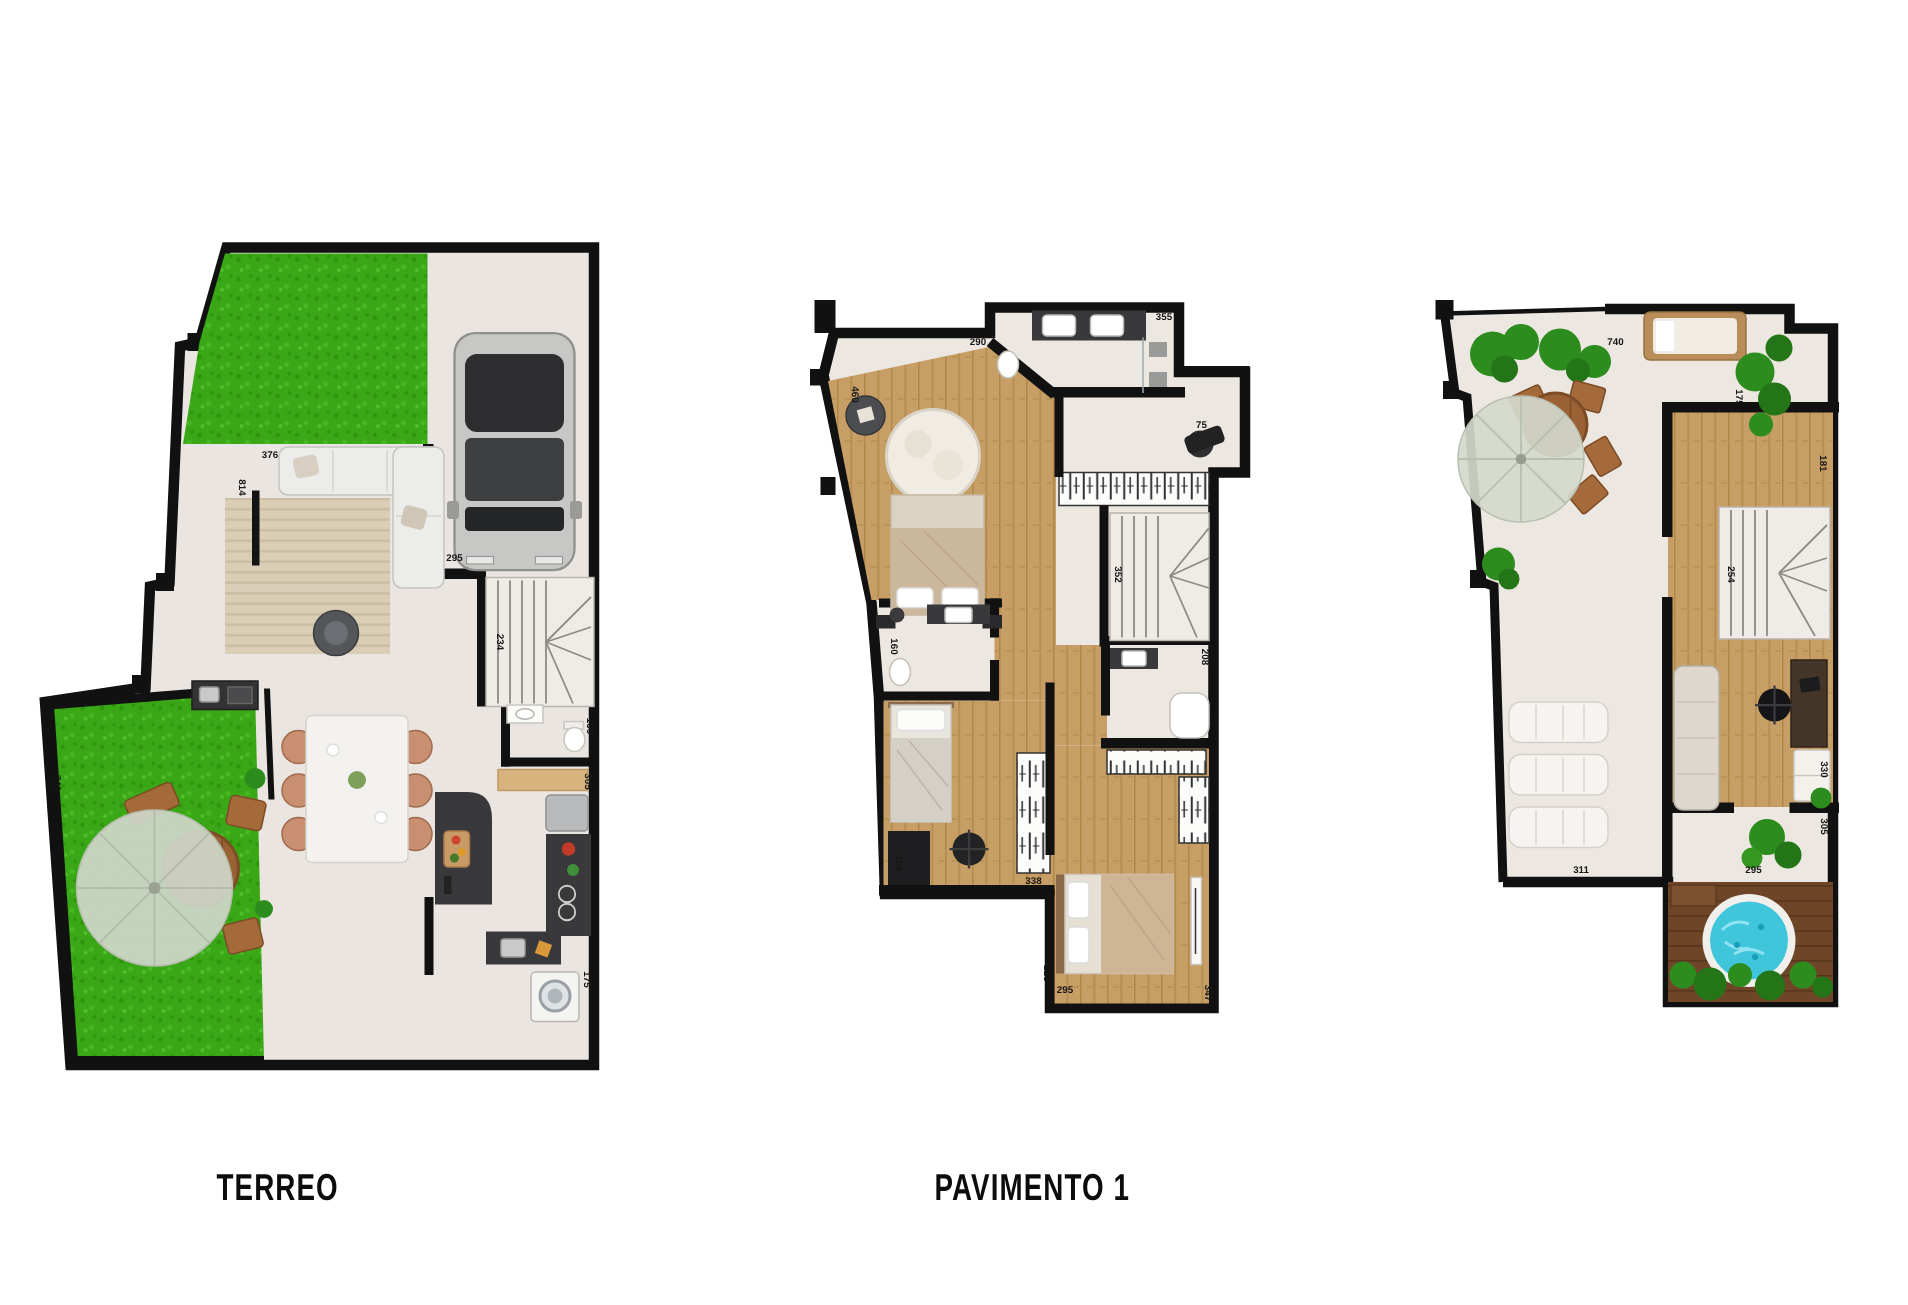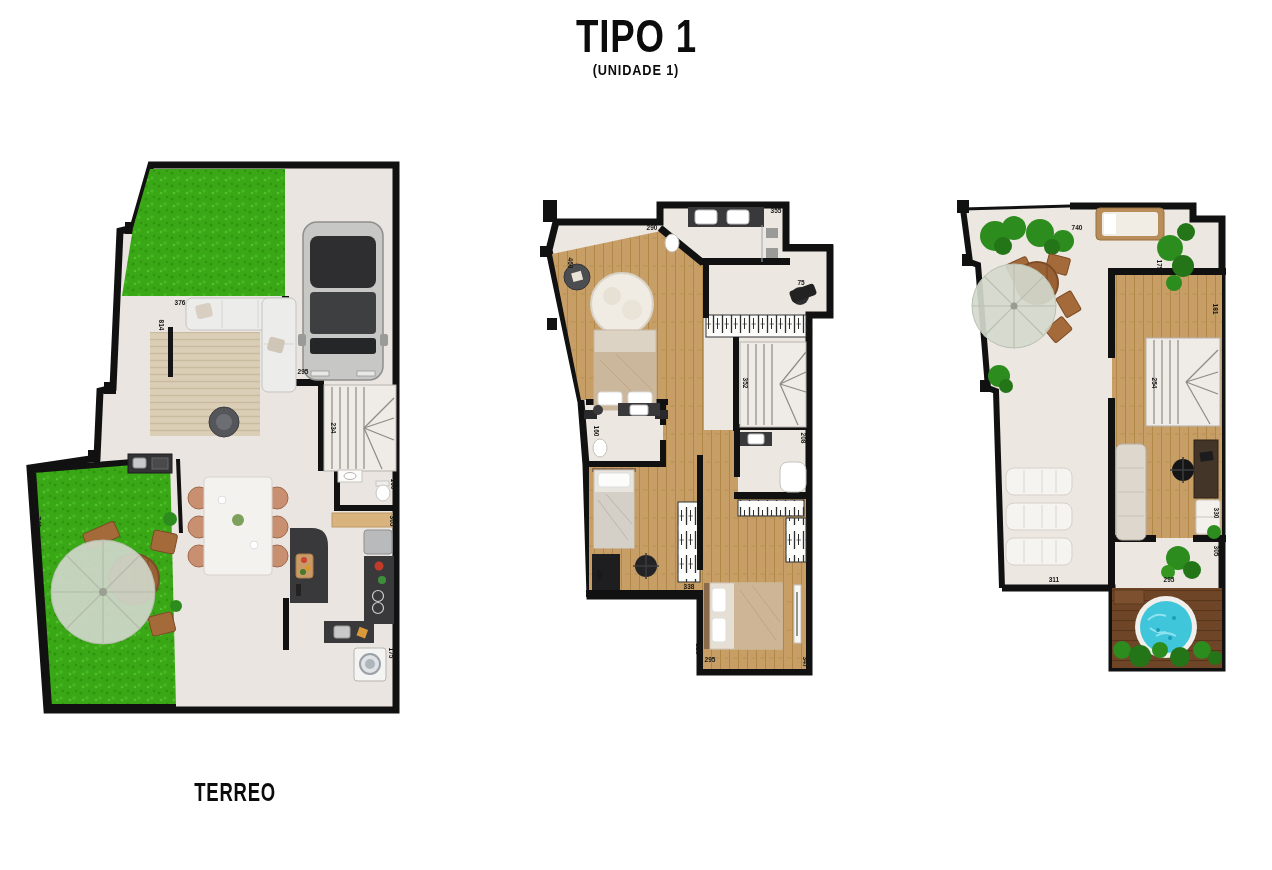--- a/index.html
+++ b/index.html
@@ -4,21 +4,21 @@
 <style>
   html,body{margin:0;padding:0;background:#fff}
   .canvas{position:relative;width:1272px;height:870px;background:#ffffff;overflow:hidden;
           font-family:"Liberation Sans",sans-serif;color:#0c0c0c}
   .hdr{position:absolute;top:12px;left:0;width:100%;text-align:center}
   .hdr .title{margin:0;font-size:47px;font-weight:800;line-height:1;}
   .hdr .title span{display:inline-block;transform:scaleX(.78);letter-spacing:1px}
   .hdr .sub{font-size:15px;font-weight:700;margin-top:2px}
   .hdr .sub span{display:inline-block;transform:scaleX(.85);letter-spacing:1px}
   .plan{position:absolute}
-  .floor-label{position:absolute;top:778px;text-align:right;font-size:25px;font-weight:800}
+  .floor-label{position:absolute;top:778px;text-align:left;font-size:25px;font-weight:800}
   .floor-label span{display:inline-block;transform:scaleX(.74);letter-spacing:1px;white-space:nowrap}
   #lbl-terreo{left:130px;width:160px}
   #lbl-pav1{left:600px;width:205px}
   #lbl-pav2{left:1020px;width:205px}
   text.dim{font:700 6.5px "Liberation Sans",sans-serif;fill:#161616;text-anchor:middle}
 </style>
 </head>
 <body>
 
 <div class="canvas">
@@ -47,24 +47,20 @@
       </pattern>
       <pattern id="closetT" width="9" height="24" patternUnits="userSpaceOnUse">
         <rect width="9" height="24" fill="#fcfcfb"></rect>
         <line x1="4.5" y1="12" x2="9" y2="12" stroke="#555" stroke-width="0.8"></line>
         <line x1="2.5" y1="3" x2="2.5" y2="21" stroke="#2e2e2e" stroke-width="1.3"></line>
         <line x1="6.5" y1="6" x2="6.5" y2="17" stroke="#2e2e2e" stroke-width="1"></line>
       </pattern>
     </defs>
   </svg>
 
-  <div class="hdr">
-    <div class="title"><span>TIPO 1</span></div>
-    <div class="sub"><span>(UNIDADE 1)</span></div>
-  </div>
 
   <svg class="plan" style="left:20px;top:140px" width="400" height="600" viewBox="20 140 400 600">
 
     <path d="M151,165 L396,165 L396,710 L47,710 L30,468 L97,458 L100,391 L113,388 L120,231 L133,228 Z" fill="#eae5e0" stroke="#111" stroke-width="7" stroke-linejoin="miter"></path>
 
     <g fill="#111">
       <rect x="125" y="222" width="12" height="12"></rect>
         <rect x="104" y="382" width="12" height="12"></rect>
         <rect x="88" y="450" width="12" height="12"></rect>
     </g>
@@ -483,13 +479,14 @@
         <text x="1213" y="309" class="dim" transform="rotate(90 1213 309)">181</text>
         <text x="1152" y="383" class="dim" transform="rotate(90 1152 383)">254</text>
         <text x="1054" y="582" class="dim">311</text>
         <text x="1169" y="582" class="dim">295</text>
         <text x="1214" y="513" class="dim" transform="rotate(90 1214 513)">330</text>
         <text x="1214" y="551" class="dim" transform="rotate(90 1214 551)">305</text>
       </g>
   </svg>
 
   <div class="floor-label" id="lbl-terreo"><span>TERREO</span></div>
+  <div class="floor-label" id="lbl-pav1"><span>PAVIMENTO 1</span></div>
 </div>
 
 </body></html>

